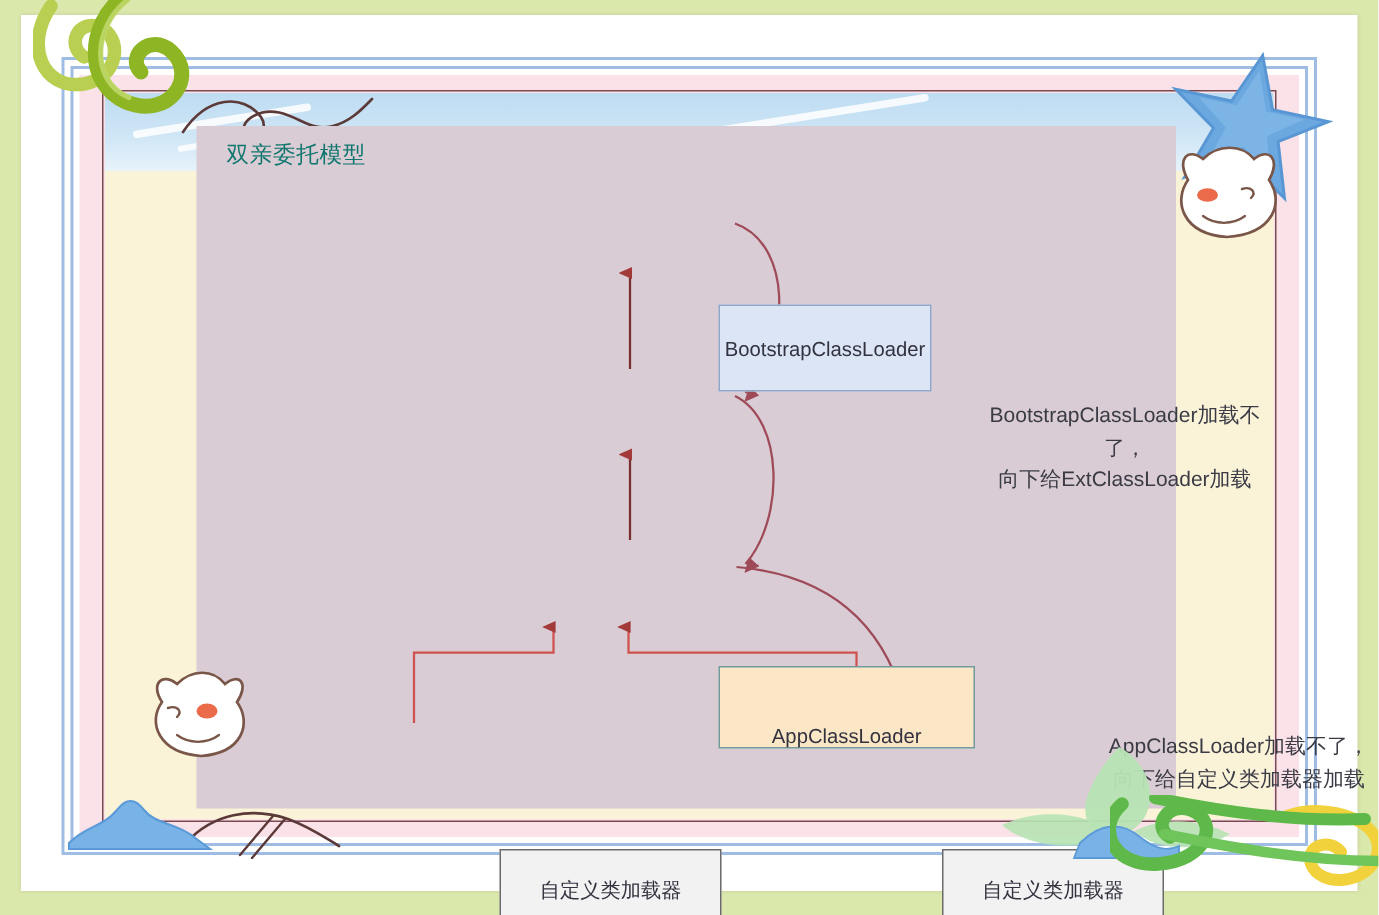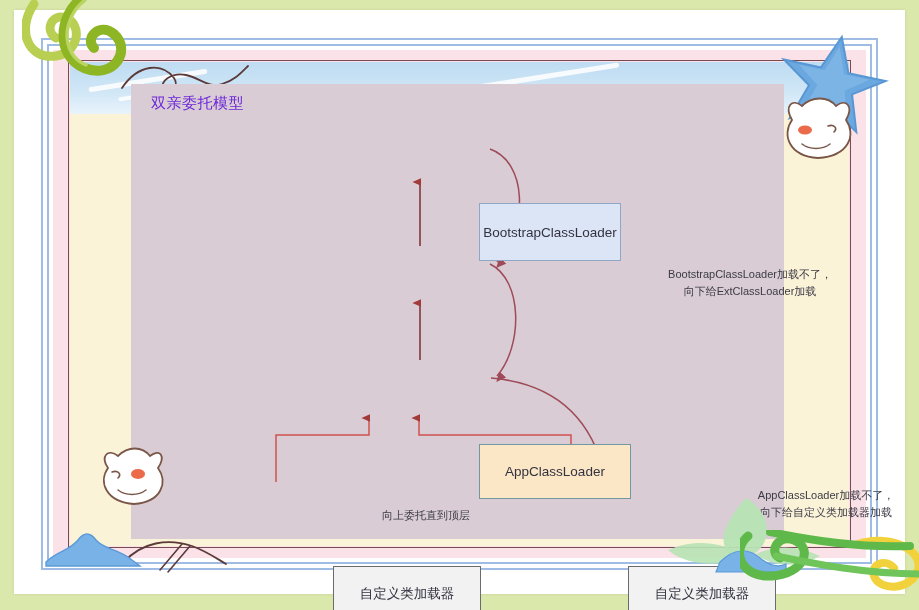--- a/index.html
+++ b/index.html
@@ -79,21 +79,21 @@
     position: absolute;
     left: 131px; top: 84px;
     width: 653px; height: 455px;
     background: #d9ccd4;
   }
 
   .canvas-title {
     position: absolute;
     left: 20px; top: 10px;
     font-size: 15px;
-    color: #6d28d9;
+    color: #0f766e;
     letter-spacing: .5px;
     white-space: nowrap;
   }
 
   
   .node {
     position: absolute;
     box-sizing: border-box;
     display: flex;
     align-items: center;
@@ -107,37 +107,38 @@
     left: 348px; top: 119px; width: 142px; height: 58px;
     background: #dbe5f6;
     border-color: #8fa6c6;
   }
   .node-ext {
     left: 348px; top: 246px; width: 142px; height: 55px;
     background: #d8ecd0;
     border-color: #87a87a;
   }
   .node-app {
-    left: 348px; top: 360px; width: 152px; height: 55px;
+    left: 348px; top: 360px; width: 171px; height: 55px;
     background: #fbe6c6;
     border-color: #6f9ba0;
+    align-items: flex-end;
   }
   .node-custom {
     width: 148px; height: 55px;
     background: #f2f2f2;
     border-color: #6b6b6b;
     font-size: 13.5px;
   }
   .node-custom-left  { left: 202px; top: 482px; }
   .node-custom-right { left: 497px; top: 482px; }
 
   
   .ann {
     position: absolute;
-    font-size: 11px;
+    font-size: 14px;
     color: #3b3b46;
     line-height: 1.55;
     text-align: center;
     white-space: pre-line;
   }
   .ann-1 { left: 519px; top: 182px; width: 200px; }
   .ann-2 { left: 529px; top: 318px; width: 200px; }
   .ann-3 { left: 595px; top: 403px; width: 200px; }
   .ann-4 { left: 210px; top: 423px; width: 170px; text-align: center; }
 
@@ -234,21 +235,20 @@
     </div>
 
     <div class="node node-custom node-custom-right">
       <span>自定义类加载器</span>
     </div>
 
     <div class="ann ann-1">BootstrapClassLoader加载不了，
 向下给ExtClassLoader加载</div>
     <div class="ann ann-3">AppClassLoader加载不了，
 向下给自定义类加载器加载</div>
-    <div class="ann ann-4">向上委托直到顶层</div>
   </div>
 
   <svg class="sticker clip-tl" viewBox="0 0 190 120">
     <path d="M12,10 C-6,36 6,66 34,62 C58,58 60,30 44,24 C30,19 22,36 34,44" fill="none" stroke="#b9cf52" stroke-width="9" stroke-linecap="round"></path>
     <path d="M60,4 C36,22 34,62 62,74 C92,86 110,56 92,40 C78,28 62,44 72,54" fill="none" stroke="#8db524" stroke-width="10" stroke-linecap="round"></path>
     <path d="M63,6 C40,24 38,60 64,71" fill="none" stroke="#c6dc72" stroke-width="3.5" stroke-linecap="round" opacity=".8"></path>
   </svg>
 
   <svg class="sticker star-tr" viewBox="0 0 120 110">
     <path d="M52,8 L66,42 L104,42 L74,62 L86,98 L52,76 L18,98 L30,62 L0,42 L38,42 Z" fill="#6ba8e0" stroke="#5896d4" stroke-width="2" transform="rotate(12 52 55)"></path>

